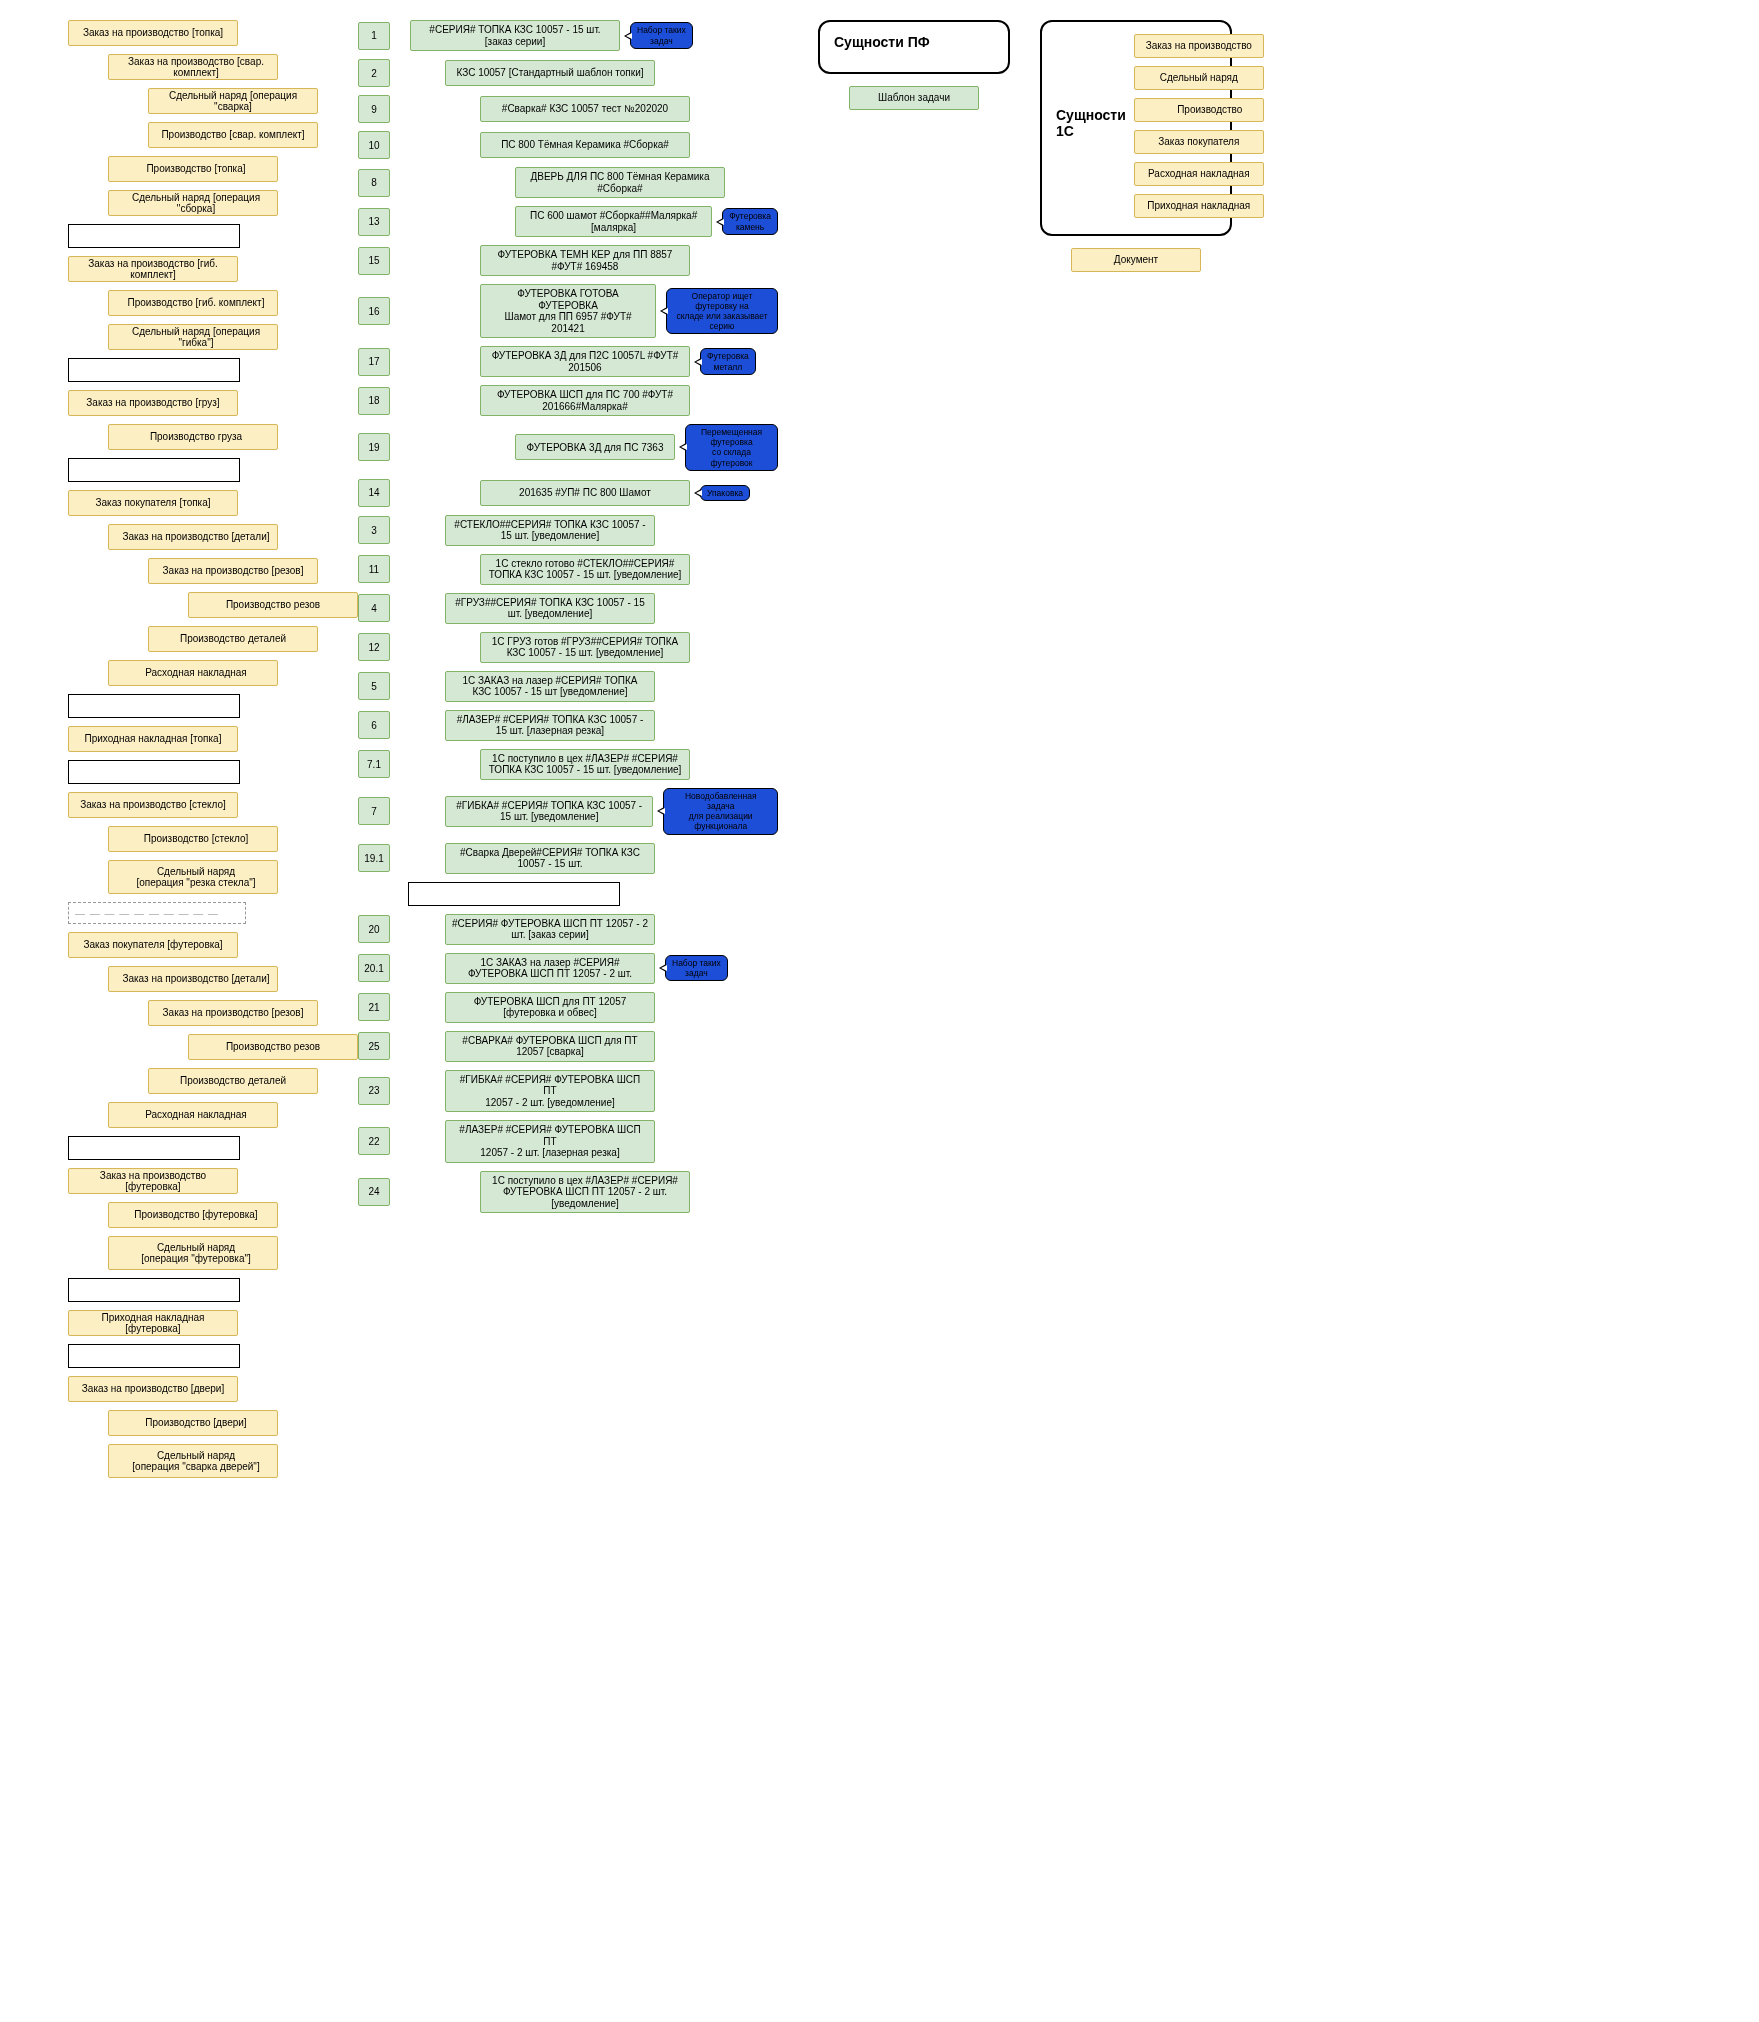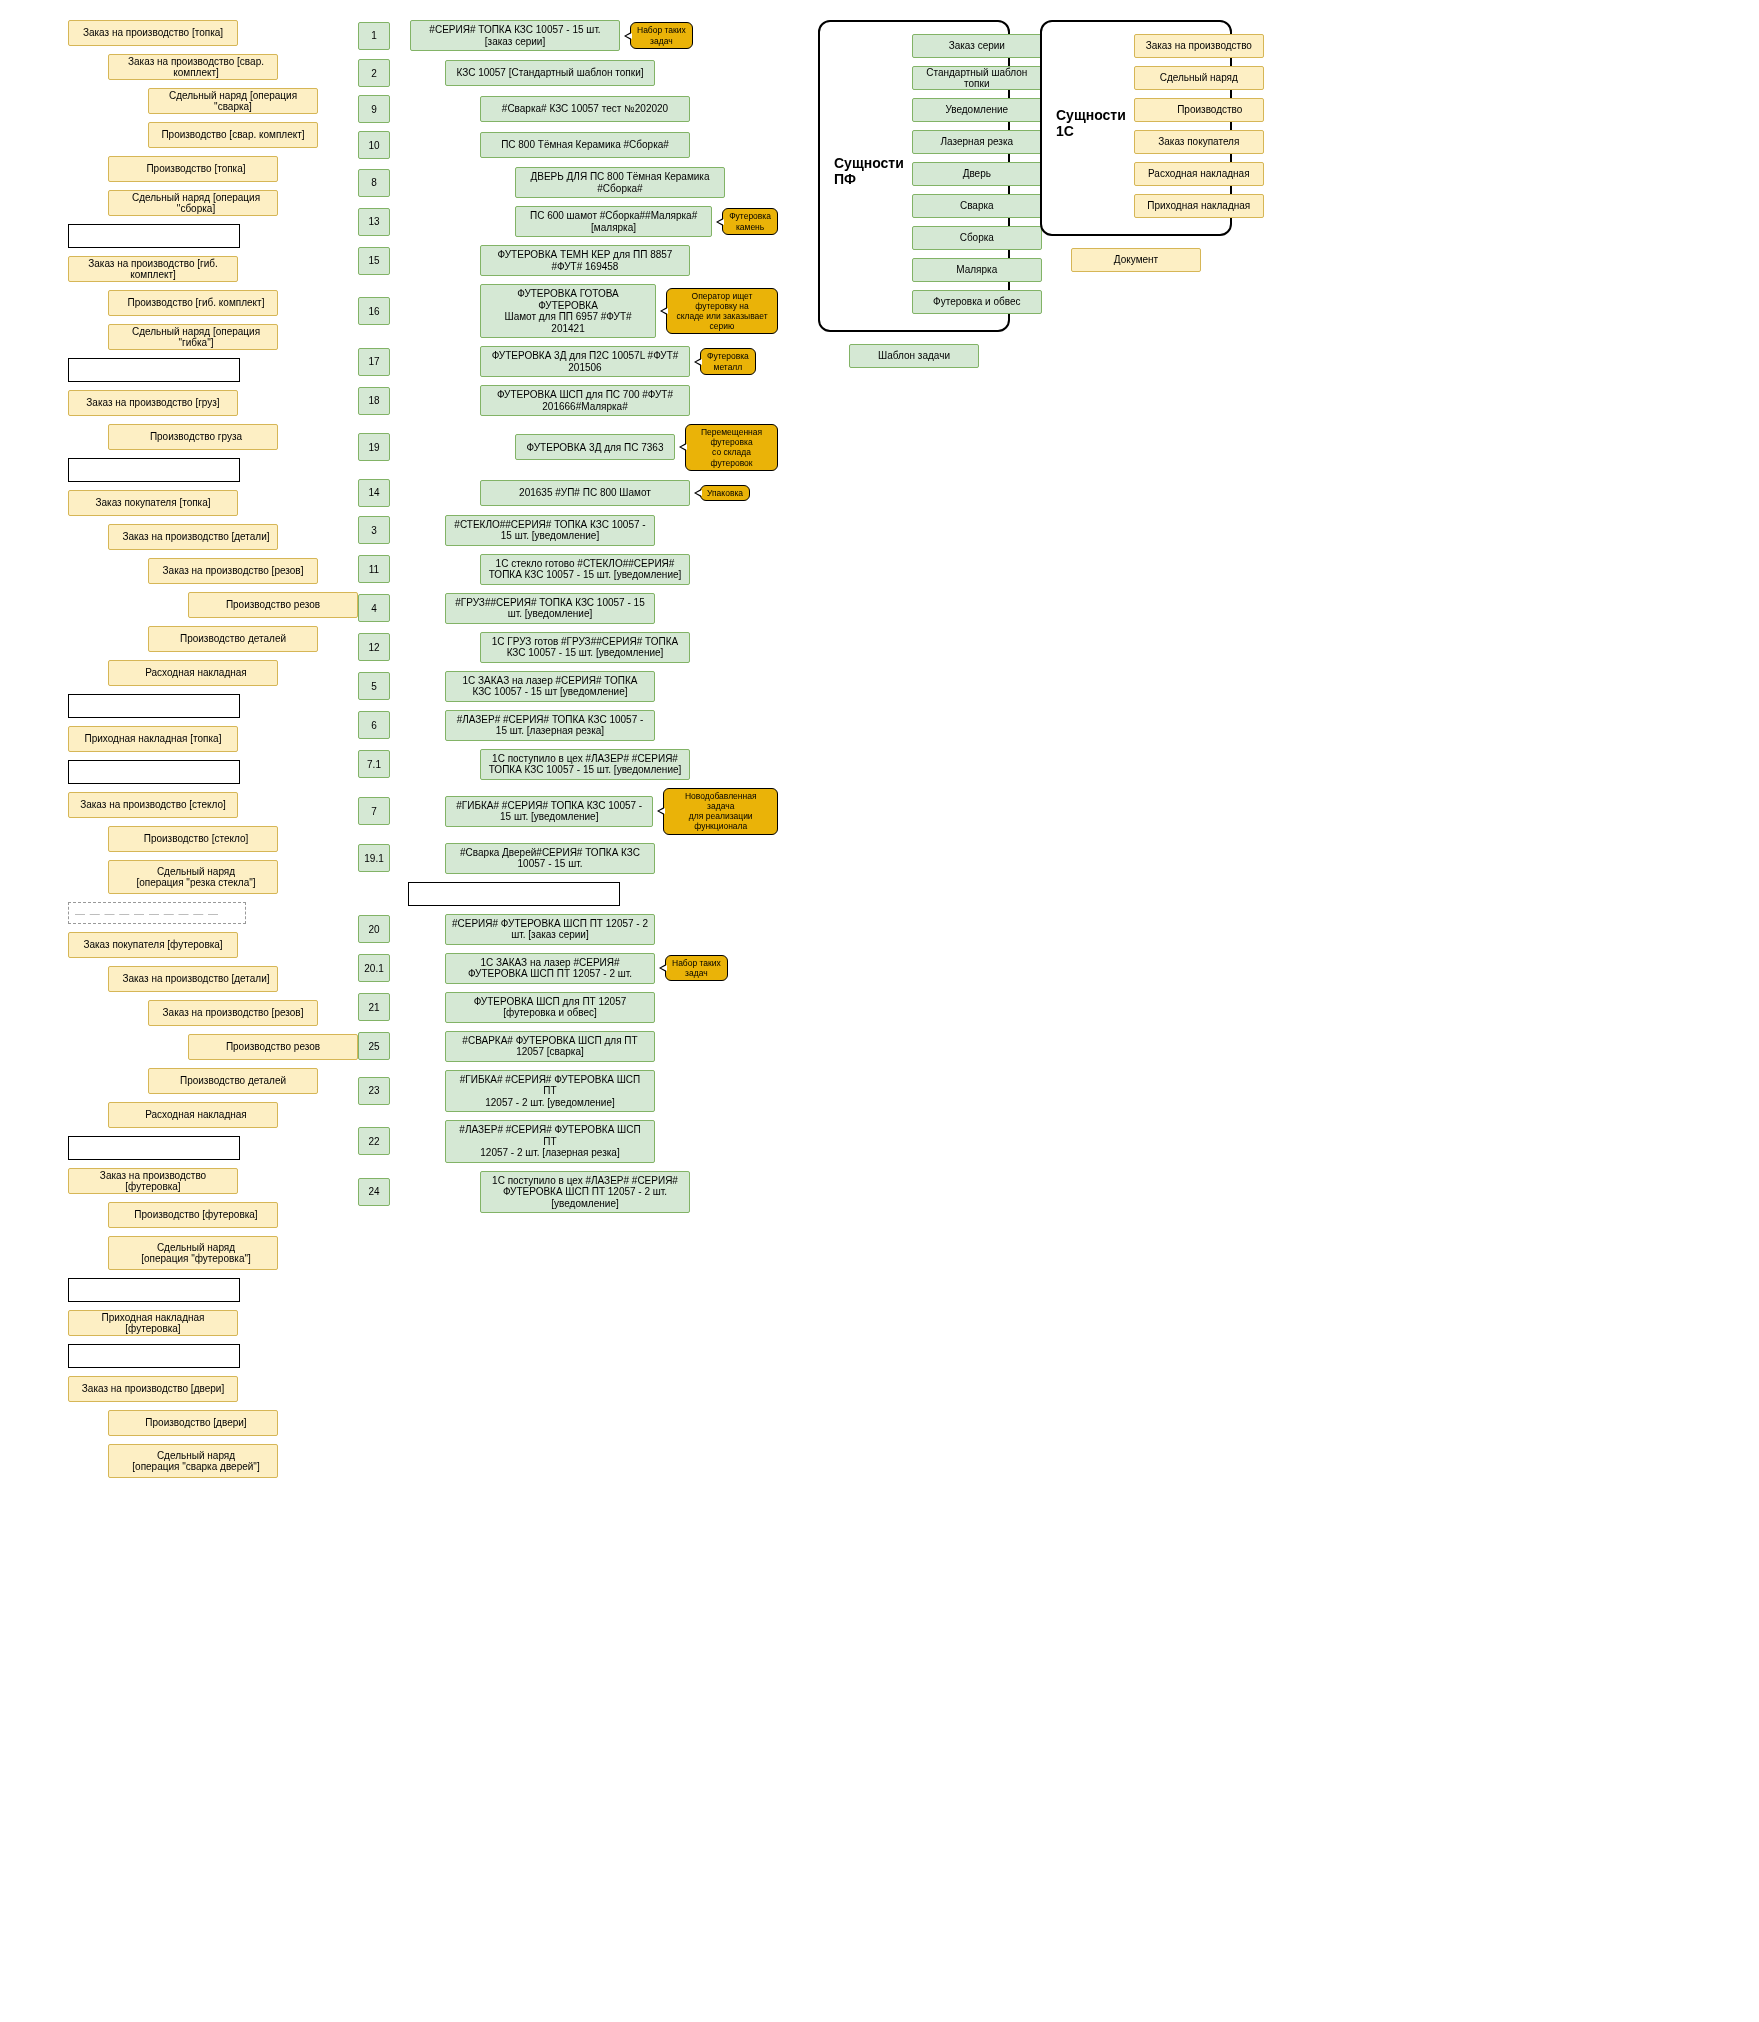--- a/index.html
+++ b/index.html
@@ -89,21 +89,21 @@
     padding: 3px 6px;
     box-sizing:border-box;
     text-align:center;
     display:flex; align-items:center; justify-content:center;
     border-radius:2px;
     line-height: 1.15;
     white-space: pre-line;
   }
 
   .callout {
-    background:#eab308;
+    background:#1d4ed8;
     border:1px solid #000;
     border-radius:6px;
     padding:2px 6px;
     font-size:8.5px;
     text-align:center;
     line-height:1.2;
     position:relative;
     white-space: pre-line;
     max-width: 130px;
   }
@@ -389,31 +389,20 @@
         <div class="mid-node">1С  поступило в цех  #ЛАЗЕР# #СЕРИЯ#
 ФУТЕРОВКА ШСП ПТ 12057 - 2 шт.
 [уведомление]</div>
       </div>
     </div>
 
   <div class="col-right">
     <div>
       <div class="panel">
         <h3>Сущности ПФ</h3>
-        <div id="pf-items" style="display: flex; flex-direction: column; gap: 8px; align-items: center;">
-            <div class="item green node" style="width: 130px; height: 24px;">Заказ серии</div>
-            <div class="item green node" style="width: 130px; height: 24px;">Стандартный шаблон топки</div>
-            <div class="item green node" style="width: 130px; height: 24px;">Уведомление</div>
-            <div class="item green node" style="width: 130px; height: 24px;">Лазерная резка</div>
-            <div class="item green node" style="width: 130px; height: 24px;">Дверь</div>
-            <div class="item green node" style="width: 130px; height: 24px;">Сварка</div>
-            <div class="item green node" style="width: 130px; height: 24px;">Сборка</div>
-            <div class="item green node" style="width: 130px; height: 24px;">Малярка</div>
-            <div class="item green node" style="width: 130px; height: 24px;">Футеровка и обвес</div>
-          </div>
       </div>
       <div class="below-panel">
         <div class="item green node" style="width:130px;height:24px">Шаблон задачи</div>
       </div>
     </div>
     <div>
       <div class="panel">
         <h3>Сущности 1С</h3>
         <div id="c1-items" style="display: flex; flex-direction: column; gap: 8px; align-items: center;">
             <div class="item yellow node" style="width: 130px; height: 24px;">Заказ на производство</div>

